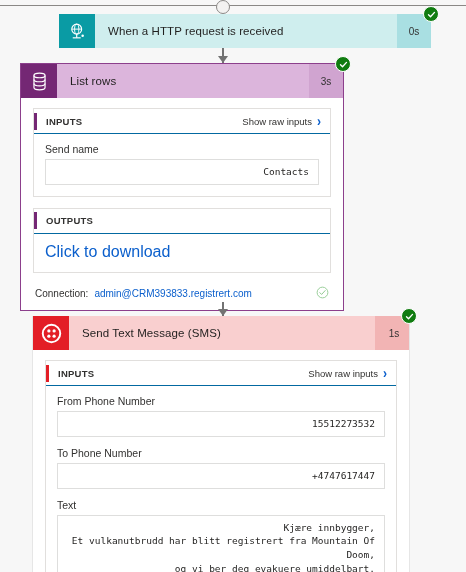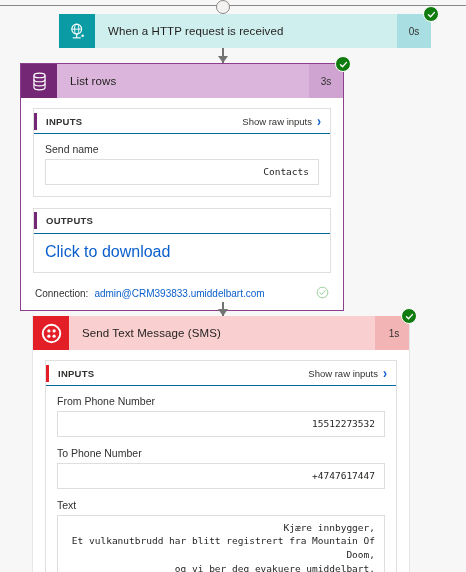--- a/index.html
+++ b/index.html
@@ -279,21 +279,21 @@
           <div class="section-accent accent-purple"></div>
           <div class="section-label">OUTPUTS</div>
         </div>
         <div class="section-body">
           <span class="download-link">Click to download</span>
         </div>
       </div>
 
       <div class="connection-row">
         <span class="conn-label">Connection:</span>
-        <span class="conn-value">admin@CRM393833.umiddelbart.com</span>
+        <span class="conn-value">admin@CRM393833.registrert.com</span>
         <span class="conn-check">
           <svg width="13" height="13" viewBox="0 0 16 16">
             <circle cx="8" cy="8" r="6.6" fill="none" stroke="#8fc98f" stroke-width="1.1"></circle>
             <path d="M4.7 8.2 L6.9 10.4 L11.3 5.6" fill="none" stroke="#8fc98f" stroke-width="1.2" stroke-linecap="round" stroke-linejoin="round"></path>
           </svg>
         </span>
       </div>
 
     </div>
   </div>

